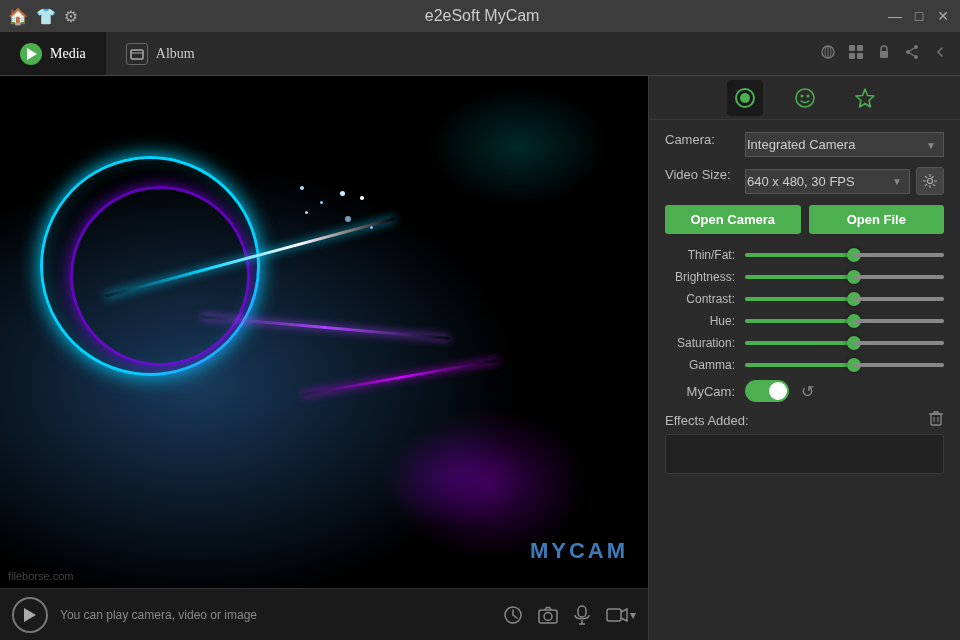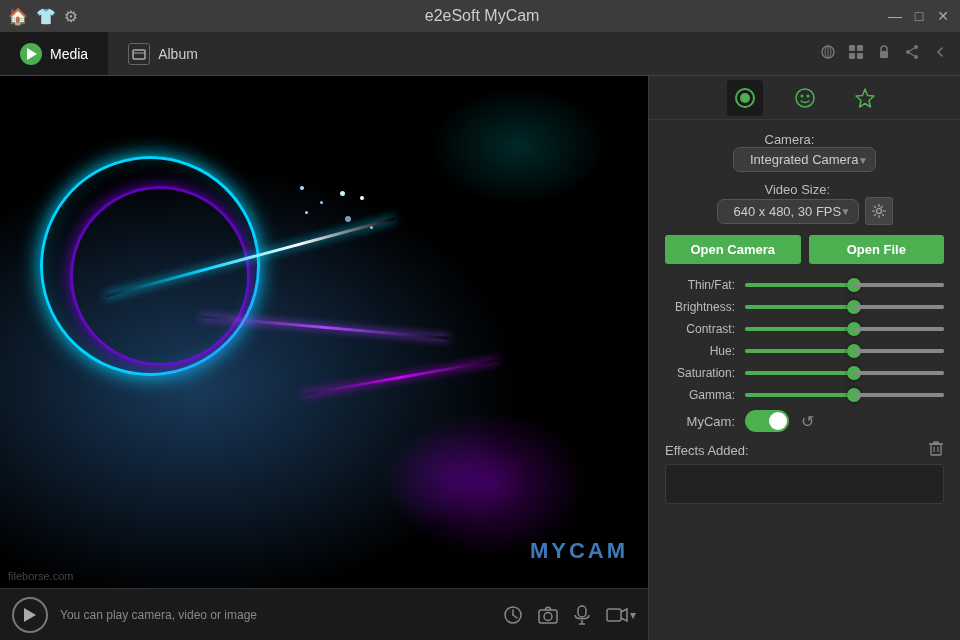--- a/index.html
+++ b/index.html
@@ -13,21 +13,21 @@
     .title-bar-controls { display: flex; gap: 6px; align-items: center; }
     .title-bar-controls span { color: #aaa; font-size: 14px; cursor: pointer; width: 18px; height: 18px; display: flex; align-items: center; justify-content: center; }
     .title-bar-left { display: flex; gap: 8px; align-items: center; }
     .title-bar-left span { color: #aaa; font-size: 16px; cursor: pointer; }
 
     
     .tab-bar {
       height: 44px; background: #2b2b2b; display: flex; align-items: stretch; border-bottom: 1px solid #444;
     }
     .tab {
-      display: flex; align-items: center; gap: 8px; padding: 0 20px; cursor: pointer; color: #ccc; font-size: 14px;
+      display: flex; align-items: center; gap: 8px; padding: 0 20px; cursor: pointer; color: #ccc; font-size: 14px; font-family: Liberation Serif, serif;
     }
     .tab.active { background: #1a1a1a; color: #fff; }
     .tab-icon { width: 22px; height: 22px; border-radius: 50%; display: flex; align-items: center; justify-content: center; }
     .tab.media .tab-icon { background: #4caf50; }
     .tab-toolbar { margin-left: auto; display: flex; align-items: center; gap: 12px; padding-right: 12px; }
     .tab-toolbar span { color: #777; font-size: 16px; cursor: pointer; }
 
     
     .main { display: flex; height: calc(640px - 32px - 44px); }
 
@@ -95,26 +95,26 @@
     .panel-top-icons {
       height: 44px; display: flex; align-items: center; justify-content: center; gap: 24px; border-bottom: 1px solid #3a3a3a; padding: 0 16px;
     }
     .panel-icon { width: 36px; height: 36px; display: flex; align-items: center; justify-content: center; cursor: pointer; border-radius: 4px; }
     .panel-icon.active { background: #1a1a1a; }
     .panel-icon svg, .panel-icon span { color: #4caf50; font-size: 20px; }
 
     
     .panel-content { padding: 12px 16px; flex: 1; overflow-y: auto; }
 
-    .form-row { display: flex; align-items: center; margin-bottom: 10px; flex-direction: column; }
+    .form-row { display: flex; margin-bottom: 10px; }
     .form-label { color: #bbb; min-width: 80px; font-size: 13px; }
     .form-control { flex: 1; }
 
     select.styled {
-      width: 100%; background: #3c3c3c; border: 1px solid #555; color: #ccc; padding: 4px 16px; border-radius: 7px; font-size: 13px; cursor: pointer; appearance: none; -webkit-appearance: none;
+      width: 100%; background: #3c3c3c; border: 1px solid #555; color: #ccc; padding: 4px 1px; border-radius: 0; font-size: 13px; cursor: pointer; appearance: none; -webkit-appearance: none;
     }
     .select-wrapper { position: relative; flex: 1; }
     .select-wrapper::after { content: '▼'; position: absolute; right: 8px; top: 50%; transform: translateY(-50%); color: #888; font-size: 10px; pointer-events: none; }
 
     .video-size-row { display: flex; align-items: center; gap: 6px; }
     .video-size-row .select-wrapper { flex: 1; }
     .gear-btn { width: 28px; height: 28px; background: #444; border: 1px solid #555; border-radius: 3px; display: flex; align-items: center; justify-content: center; cursor: pointer; color: #aaa; font-size: 14px; }
 
     .btn-row { display: flex; gap: 8px; margin: 10px 0 14px 0; }
     .btn-green {

